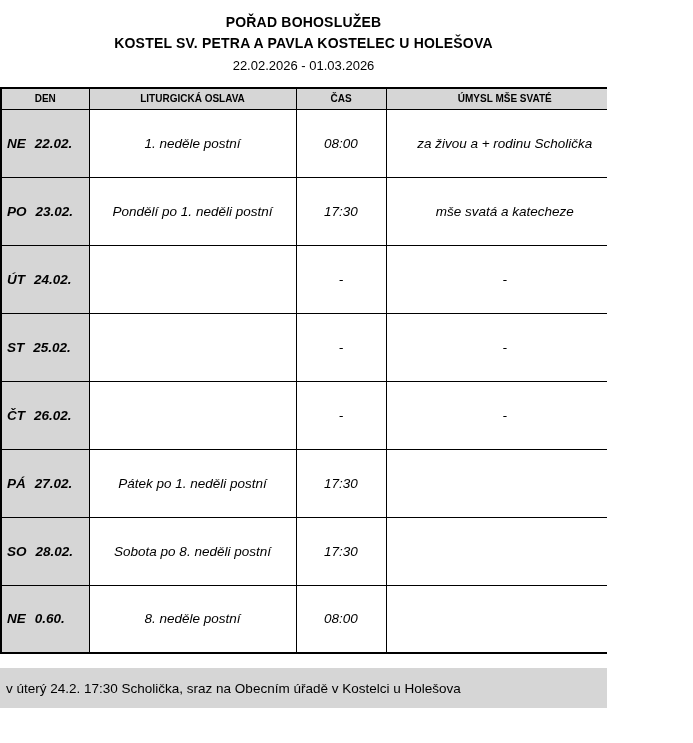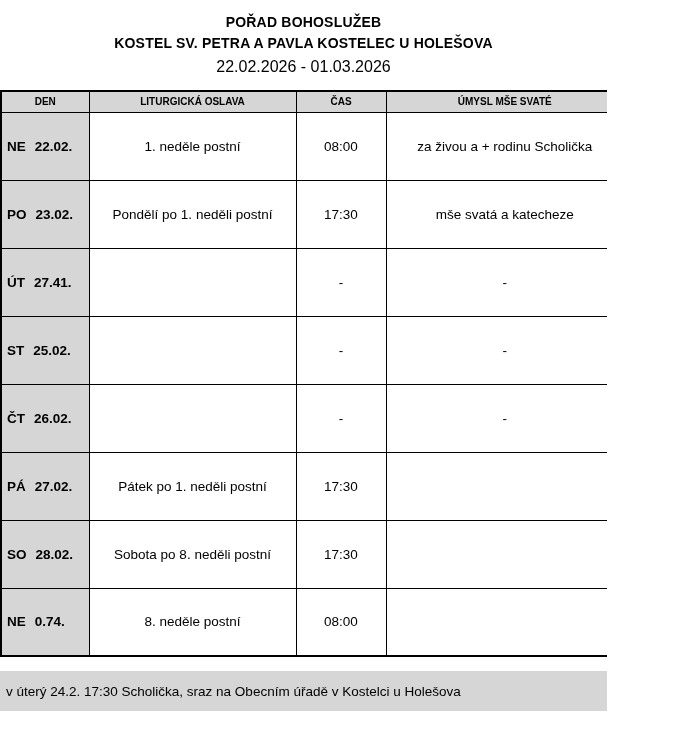--- a/index.html
+++ b/index.html
@@ -27,21 +27,21 @@
     font-weight: bold;
     letter-spacing: 0.2px;
   }
   .title-sub {
     font-size: 14px;
     font-weight: bold;
     margin-top: 5px;
     letter-spacing: 0.2px;
   }
   .title-dates {
-    font-size: 16px;
+    font-size: 13px;
     font-weight: normal;
     margin-top: 7px;
   }
   table.schedule {
     border-collapse: collapse;
     table-layout: fixed;
     width: 623px;
     margin: 14px auto 0 auto;
     border: 2px solid var(--border-color, #000);
   }
@@ -58,20 +58,21 @@
     padding: 2px 2px;
     text-align: center;
   }
   table.schedule td {
     height: 68px;
     font-size: 13.5px;
     text-align: center;
     vertical-align: middle;
     background: #ffffff;
     padding: 2px 4px;
+    font-style: italic;
   }
   table.schedule td.den-cell {
     background: var(--den-bg, #d6d6d6);
     font-weight: bold;
     text-align: left;
     padding-left: 5px;
     white-space: nowrap;
   }
   .den-date { margin-left: 9px; }
   .col-den   { width: 88px; }
@@ -122,21 +123,21 @@
         <td>08:00</td>
         <td>za živou a + rodinu Scholička</td>
       </tr>
       <tr>
         <td class="den-cell"><span>PO</span><span class="den-date">23.02.</span></td>
         <td>Pondělí po 1. neděli postní</td>
         <td>17:30</td>
         <td>mše svatá a katecheze</td>
       </tr>
       <tr>
-        <td class="den-cell"><span>ÚT</span><span class="den-date">27.41.</span></td>
+        <td class="den-cell"><span>ÚT</span><span class="den-date">24.02.</span></td>
         <td></td>
         <td>-</td>
         <td>-</td>
       </tr>
       <tr>
         <td class="den-cell"><span>ST</span><span class="den-date">25.02.</span></td>
         <td></td>
         <td>-</td>
         <td>-</td>
       </tr>
@@ -152,21 +153,21 @@
         <td>17:30</td>
         <td></td>
       </tr>
       <tr>
         <td class="den-cell"><span>SO</span><span class="den-date">28.02.</span></td>
         <td>Sobota po 8. neděli postní</td>
         <td>17:30</td>
         <td></td>
       </tr>
       <tr>
-        <td class="den-cell"><span>NE</span><span class="den-date">0.74.</span></td>
+        <td class="den-cell"><span>NE</span><span class="den-date">0.60.</span></td>
         <td>8. neděle postní</td>
         <td>08:00</td>
         <td></td>
       </tr>
     </tbody>
   </table>
 
   <div class="footer-note">v úterý 24.2. 17:30 Scholička, sraz na Obecním úřadě v Kostelci u Holešova</div>
 
 </div>

